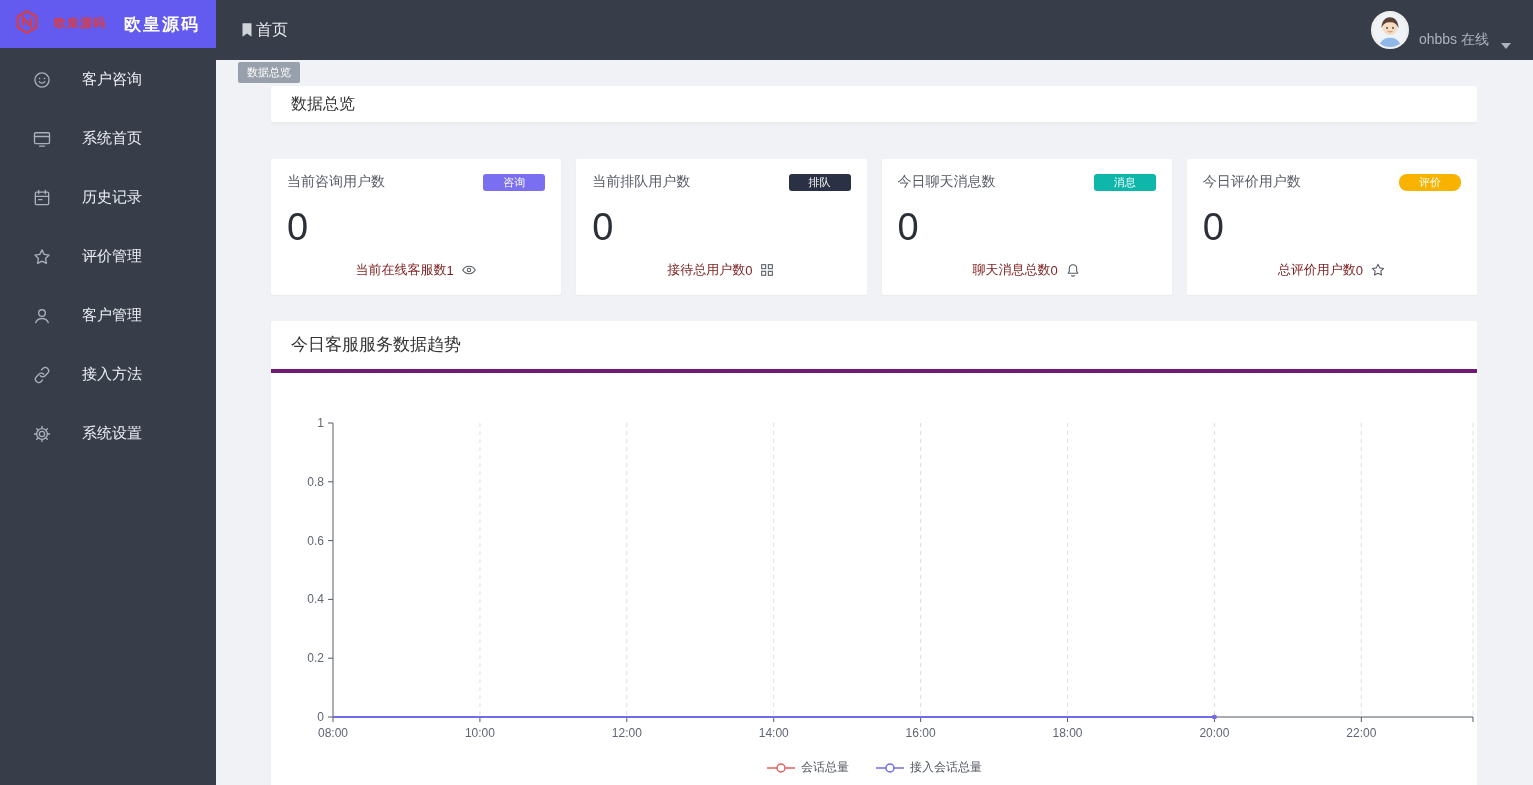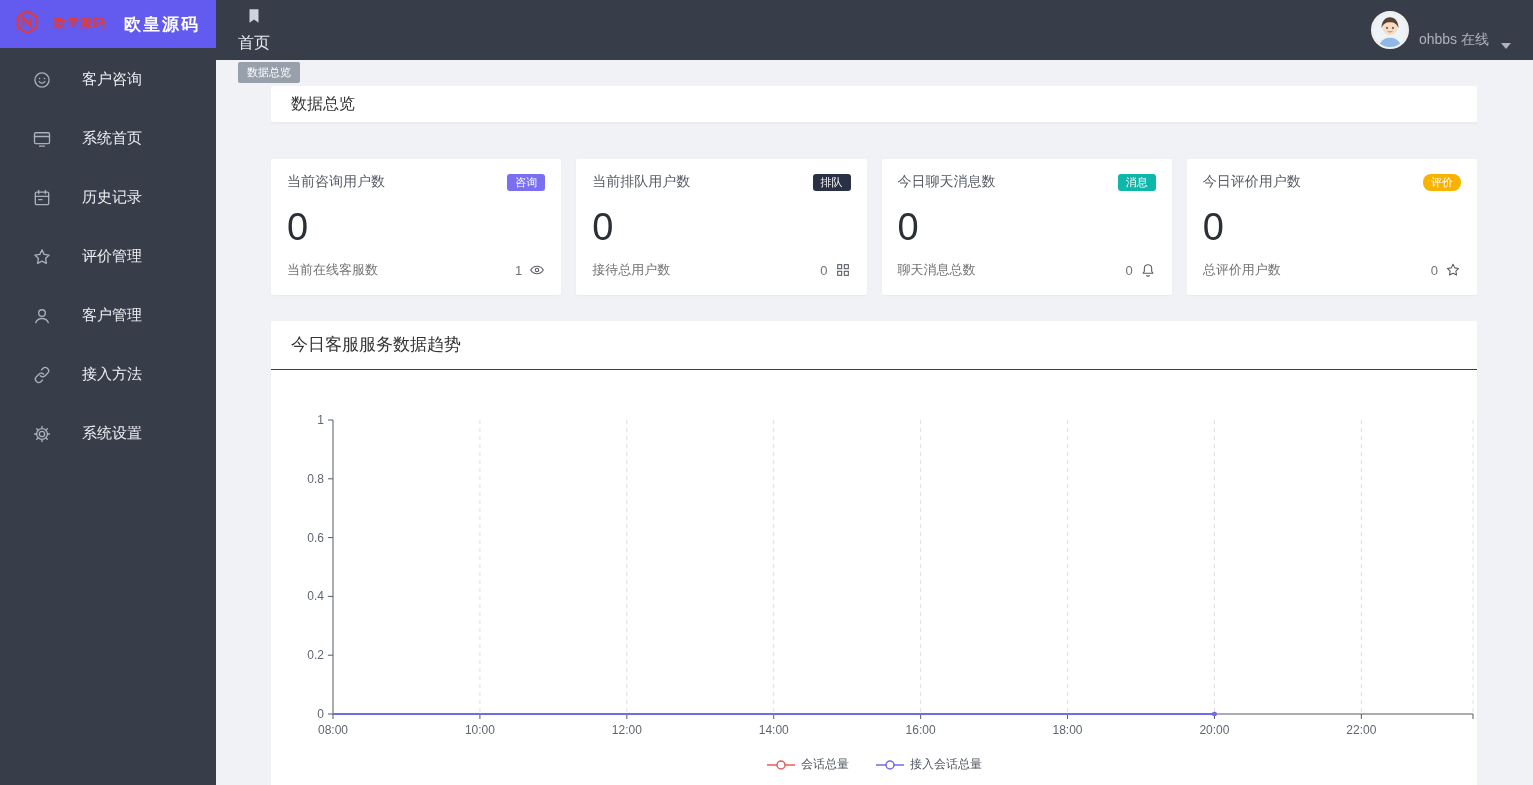--- a/index.html
+++ b/index.html
@@ -14,50 +14,50 @@
   .logo-text { color:#fff; font-size:17px; font-weight:bold; letter-spacing:2px; white-space:nowrap; }
   .nav { padding-top:2px; }
   .nav-item { height:59px; display:flex; align-items:center; padding-left:32px; gap:30px;
     color:#eceef3; font-size:15px; cursor:pointer; }
   .nav-icon { width:20px; height:20px; color:#aab0bd; display:inline-flex; }
   .nav-icon svg { width:20px; height:20px; }
 
   
   .topbar { position:fixed; left:216px; right:0; top:0; height:60px; background:#373d49;
     display:flex; align-items:center; justify-content:space-between; padding:0 22px; z-index:2; }
-  .topbar-home { display:flex; align-items:center; gap:8px; color:#e8eaef; font-size:16px; cursor:pointer;flex-direction:column; }
+  .topbar-home { display:flex; align-items:center; color:#e8eaef; font-size:16px; cursor:pointer; }
   .topbar-home svg { width:18px; height:18px; }
   .user-menu { display:flex; align-items:flex-end; gap:10px; cursor:pointer; }
   .avatar { width:38px; height:38px; border-radius:50%; border:2px solid #f0f0f0; overflow:hidden; background:#f3d9c3; }
   .user-name { color:#aeb3bd; font-size:14px; }
   .caret { width:0; height:0; border-left:5px solid transparent; border-right:5px solid transparent;
     border-top:6px solid #aeb3bd; margin-left:2px; }
 
   
   .main { position:absolute; left:216px; top:60px; right:0; bottom:0; background:#f0f2f5; overflow:hidden; }
   .tag-chip { position:absolute; top:2px; left:22px; background:#98a0ab; color:#fff;
     font-size:11px; padding:3px 9px; border-radius:2px; cursor:pointer; z-index:1; }
   .content { padding:26px 56px 0 55px; }
 
   .panel { background:#fff; border-radius:2px; box-shadow:0 1px 2px rgba(0,0,0,.04); }
   .title-panel { padding:7px 20px; margin-bottom:8px; border-bottom:1px solid #ececec; }
   .title-panel h2, .chart-head h2 { font-size:16px; font-weight:normal; color:#333; line-height:22px; }
 
   .cards { display:flex; gap:15px;margin-top:36px; }
   .card { flex:1; background:#fff; border-radius:2px; padding:14px 16px 16px; box-shadow:0 1px 2px rgba(0,0,0,.04); }
   .card-head { display:flex; justify-content:space-between; align-items:center; font-size:14px; color:#565b64; }
-  .badge { font-size:11px; color:#fff; padding:3px 8px; border-radius:3px; line-height:1; }
+  .badge { font-size:11px; color:#fff; padding:3px 20px; border-radius:3px; line-height:1; }
   .card-value { font-size:38px; font-weight:400; color:#2b2f36; line-height:1; margin:17px 0 15px; }
-  .card-sub { display:flex; justify-content:space-between; align-items:center; font-size:13px; color:#737373; }
+  .card-sub { display:flex; justify-content:center; align-items:center; font-size:13px; color:#7f1d1d; }
   .card-sub-right { display:flex; align-items:center; gap:7px; }
   .sub-icon { width:16px; height:16px; color:#565b64; display:inline-flex; }
   .sub-icon svg { width:16px; height:16px; }
 
   .chart-panel { margin-top:26px; height:492px; }
-  .chart-head { padding:13px 20px; border-bottom:1px solid #701a75; }
+  .chart-head { padding:13px 20px; border-bottom:4px solid #701a75; }
   .chart-head h2 { font-size:17px; }
   .chart-body { padding:14px 0 0; }
   svg text.tick { font-size:12px; fill:#5f6672; font-family:"Liberation Sans","DejaVu Sans",sans-serif; }
   .legend { display:flex; justify-content:center; align-items:center; gap:26px; margin-top:10px; }
   .legend-item { display:inline-flex; align-items:center; gap:5px; font-size:12px; color:#4e545e; cursor:pointer; }
 </style>
 </head>
 <body>
 
 <aside class="sidebar">

